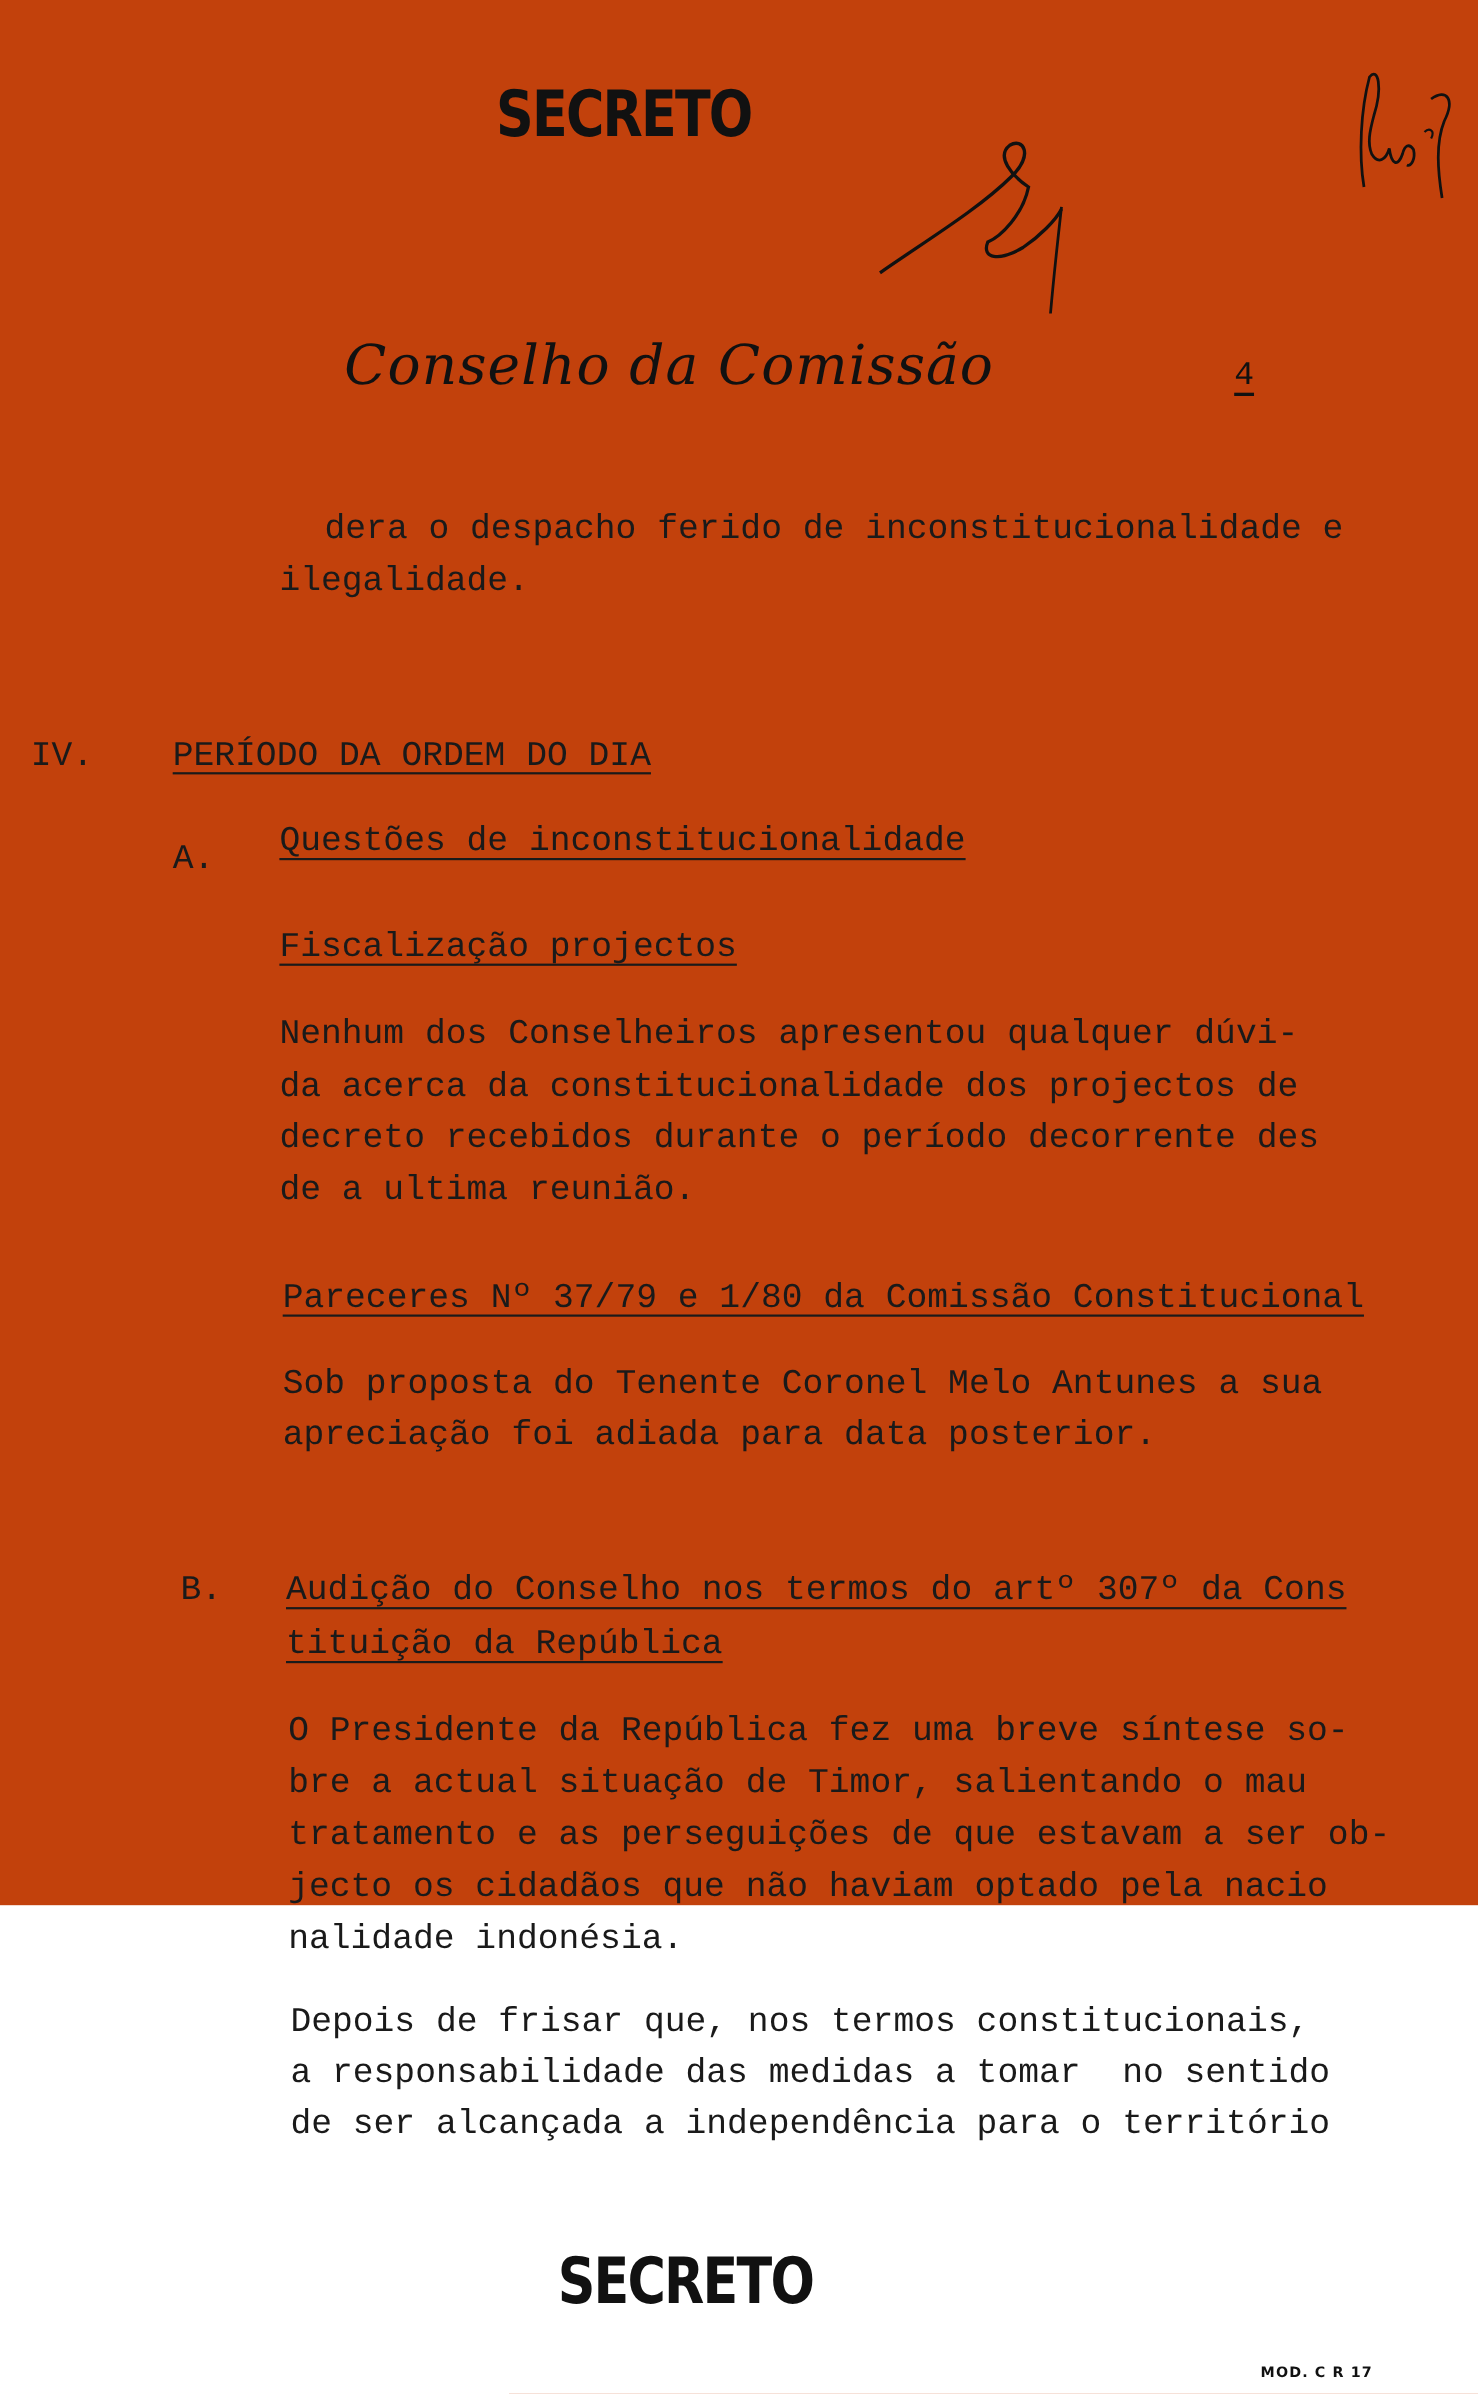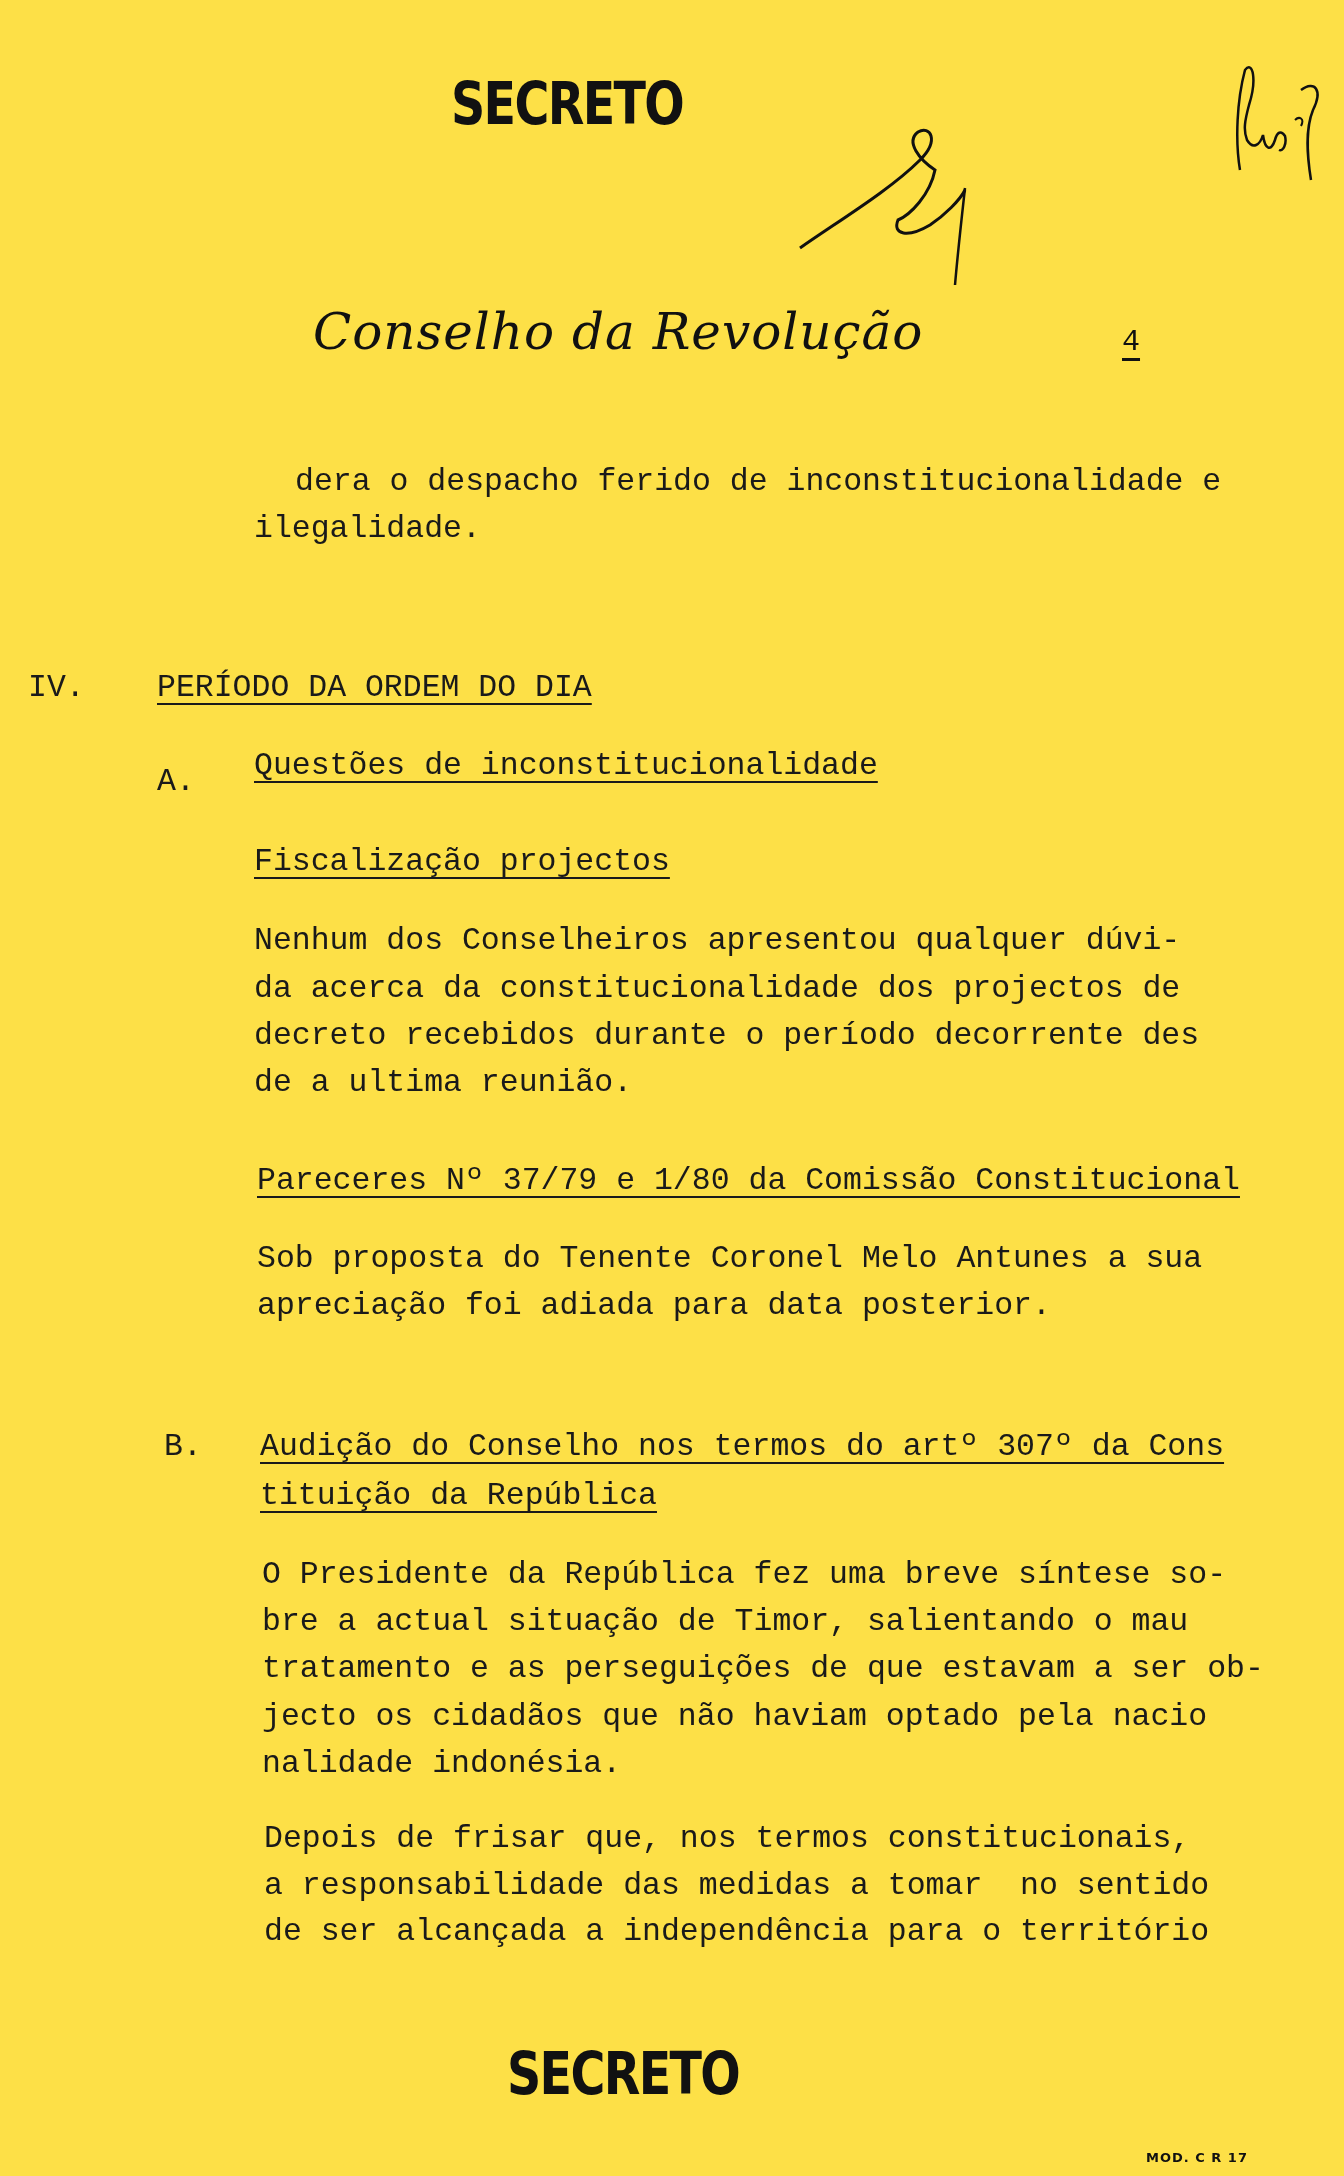--- a/index.html
+++ b/index.html
@@ -1,17 +1,17 @@
 <!DOCTYPE html>
 <html><head>
 <meta charset="utf-8">
 <style>
   html, body { margin: 0; padding: 0; background: #ffffff; }
   body { width: 1344px; height: 2176px; position: relative; overflow: hidden; }
-  .page { position: absolute; left: 0; top: 0; width: 1344px; height: 2176px; background: #fde047; }
+  .page { position: absolute; left: 0; top: 0; width: 1344px; height: 1732px; background: #c2410c; }
   .abs { position: absolute; white-space: pre; }
   .stamp { font-family: "DejaVu Sans", sans-serif; font-weight: bold; color: #111; font-size: 58px; letter-spacing: -2px; transform: scaleX(0.82); transform-origin: left top; }
   .script { font-family: "DejaVu Serif", serif; font-style: italic; color: #111; font-size: 50px; letter-spacing: 1px; }
   .tw { font-family: "Liberation Mono", monospace; font-size: 31.5px; color: #1a1a1a; line-height: 47px; }
   .u { text-decoration: underline; text-decoration-thickness: 2px; text-underline-offset: 7px; }
   .pagenum { font-family: "Liberation Mono", monospace; font-size: 30px; color: #111; text-decoration: underline; text-underline-offset: 8px; }
   .mod { font-family: "DejaVu Sans", sans-serif; font-weight: bold; font-size: 13px; color: #111; letter-spacing: 1px; }
   svg.sig { position: absolute; overflow: visible; }
 </style>
 </head>
@@ -25,21 +25,21 @@
     <path d="M20 128 C60 100, 110 70, 140 40 C160 20, 150 5, 138 12 C125 22, 140 40, 155 50 C150 75, 130 95, 118 100 C112 115, 128 118, 150 105 C165 95, 180 80, 185 70" fill="none" stroke="#111" stroke-width="3"></path>
     <path d="M185 68 C182 95, 178 130, 175 165" fill="none" stroke="#111" stroke-width="2.5"></path>
   </svg>
 
   <svg class="sig" style="left:1215px; top:60px;" width="120" height="130" viewBox="0 0 120 130">
     <path d="M25 110 C20 80, 22 40, 30 10 C38 0, 42 20, 34 45 C30 60, 28 70, 32 80 C38 90, 45 85, 48 75 C50 90, 56 92, 60 80 C62 72, 66 70, 70 76 C72 84, 68 92, 64 90" fill="none" stroke="#111" stroke-width="2.5"></path>
     <path d="M86 30 C100 20, 108 30, 98 50 C90 70, 92 95, 96 120" fill="none" stroke="#111" stroke-width="2.5"></path>
     <path d="M80 60 C84 56, 90 58, 86 66" fill="none" stroke="#111" stroke-width="2"></path>
   </svg>
 
-  <div class="abs script" style="left:313px; top:303px;">Conselho da Revolução</div>
+  <div class="abs script" style="left:313px; top:303px;">Conselho da Comissão</div>
   <div class="abs pagenum" style="left:1122px; top:325px;">4</div>
 
   <div class="abs tw" style="left:254px; top:458px;margin-left:41px;">dera o despacho ferido de inconstitucionalidade e</div>
   <div class="abs tw" style="left:254px; top:505px;">ilegalidade.</div>
 
   <div class="abs tw" style="left:28px; top:664px;">IV.</div>
   <div class="abs tw u" style="left:157px; top:664px;">PERÍODO DA ORDEM DO DIA</div>
 
   <div class="abs tw" style="left:157px; top:758px;">A.</div>
   <div class="abs tw u" style="left:254px; top:742px;">Questões de inconstitucionalidade</div>

